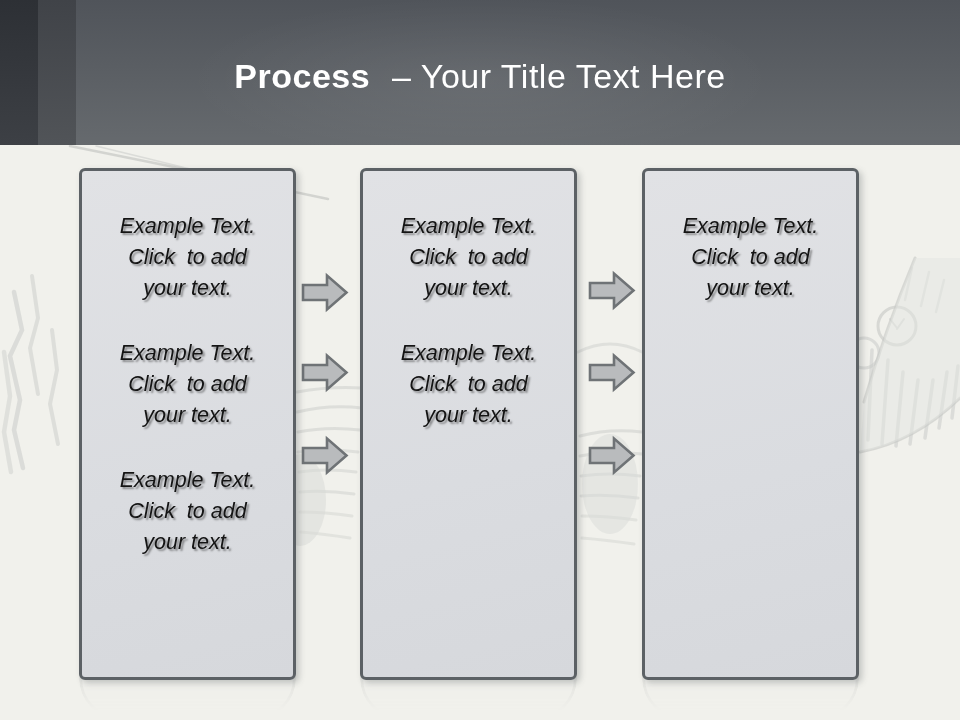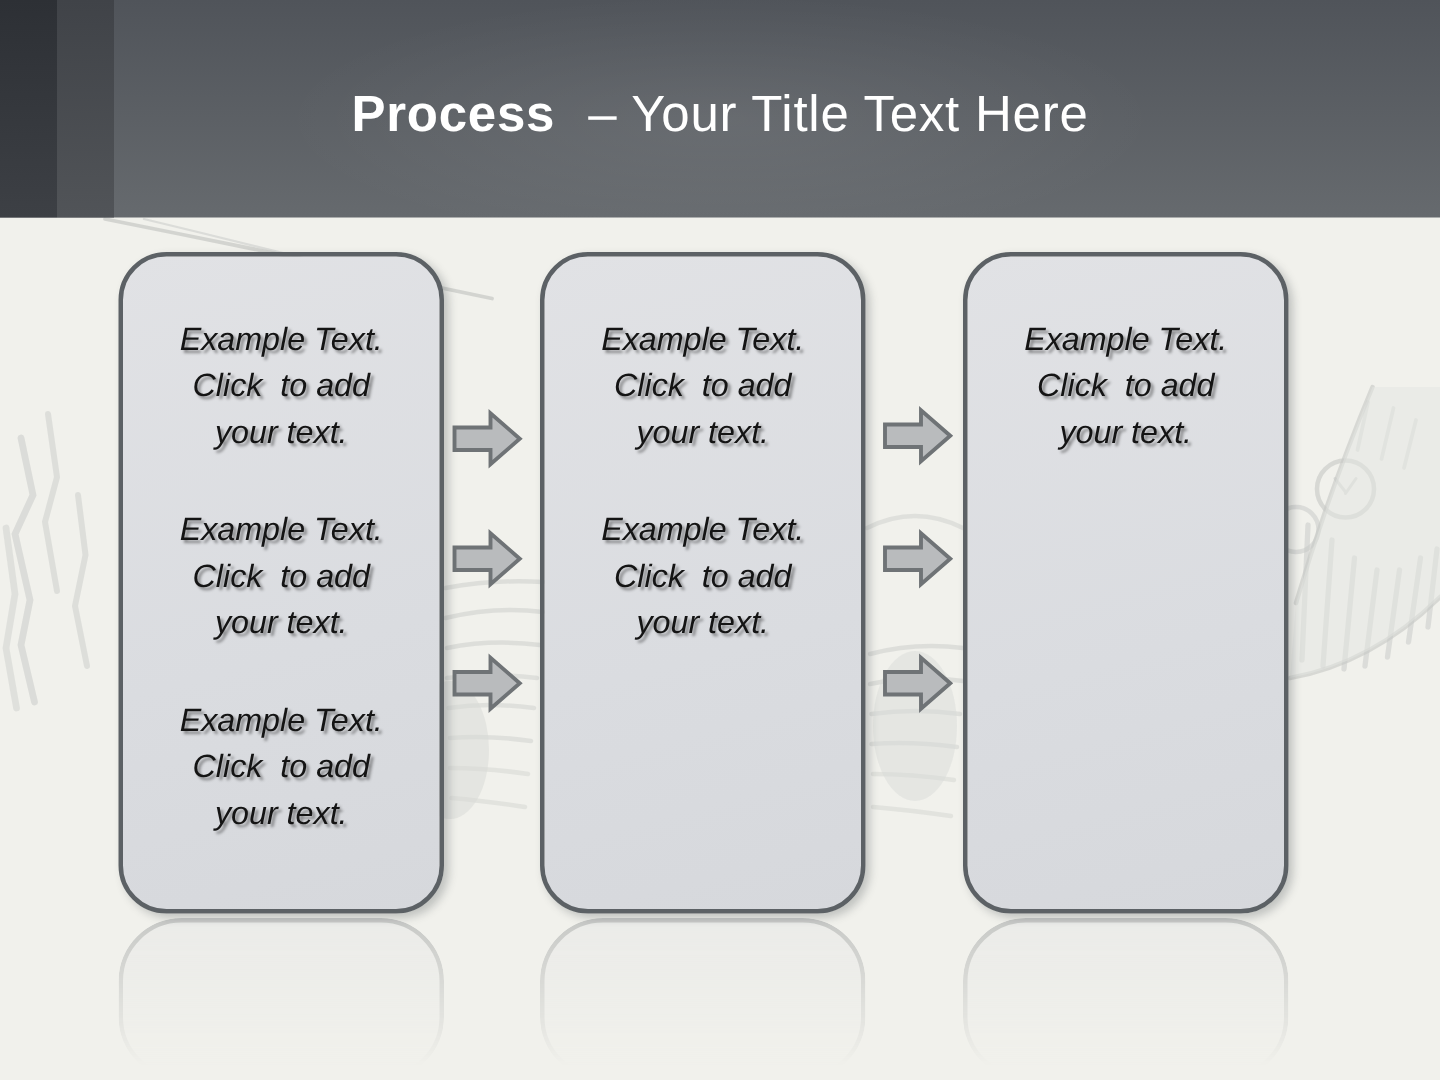--- a/index.html
+++ b/index.html
@@ -27,23 +27,23 @@
   .title {
     position:absolute; left:0; top:56px; width:100%; margin:0;
     text-align:center; color:#ffffff; font-size:34px; line-height:40px; font-weight:normal;
     letter-spacing:0.5px;
   }
   .title .title-bold { font-weight:bold; }
   .title .title-rest { margin-left:12px; font-weight:normal; }
 
   
   .process-box {
-    position:absolute; top:168px; width:217px; height:441px; z-index:2;
+    position:absolute; top:168px; width:217px; height:512px; z-index:2;
     box-sizing:border-box;
-    border:3px solid #5c6165; border-radius:32px;
+    border:3px solid #5c6165; border-radius:6px;
     background:linear-gradient(165deg,#e1e2e5 0%,#dadce0 60%,#d6d8dc 100%);
     box-shadow:3px 3px 6px rgba(70,74,78,0.28);
   }
   .box-content { padding-top:40px; }
   .text-block {
     margin:0 10px 34px 10px;
     text-align:center; font-style:italic;
     font-size:21.5px; line-height:31px; color:#141414;
     text-shadow:2px 2px 2px rgba(0,0,0,0.40);
   }

